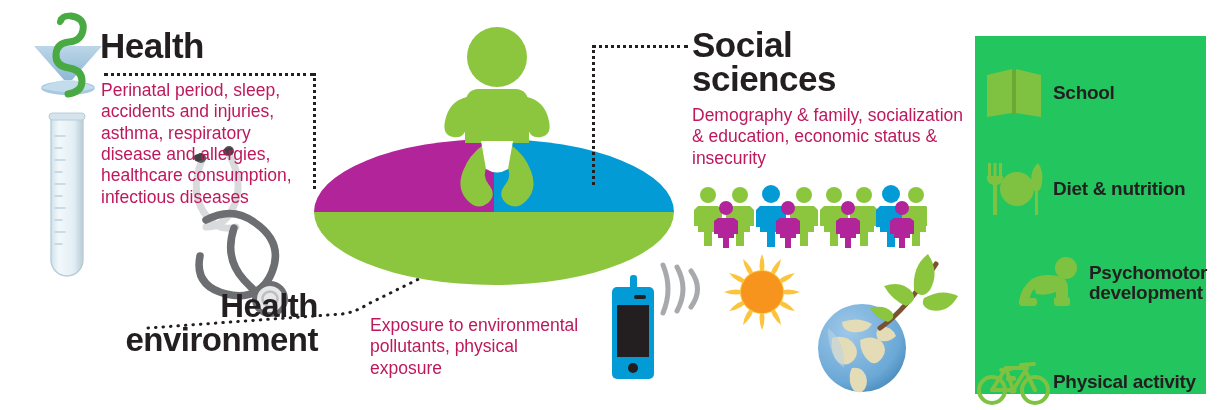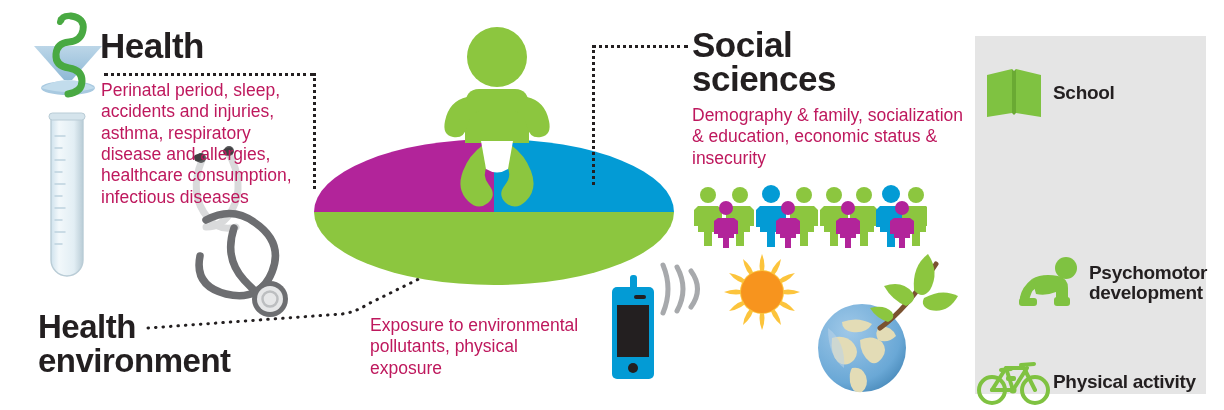--- a/index.html
+++ b/index.html
@@ -10,21 +10,21 @@
   }
   .stage{position:absolute;left:0;top:0;width:1224px;height:294px;}
   .abs{position:absolute;}
 
   
   .h-title{
     font-weight:bold;color:#231f20;letter-spacing:-0.5px;line-height:1.0;
   }
   #health-title{left:100px;top:28px;font-size:35px;}
   #social-title{left:692px;top:28px;font-size:35px;width:210px;line-height:0.98;}
-  #healthenv-title{left:38px;top:310px;font-size:33px;width:280px;line-height:1.02;}
+  #healthenv-title{left:38px;top:289px;font-size:33px;width:280px;line-height:1.02;text-align:right;}
 
   .body-text{
     color:#be185d;font-size:17.5px;line-height:1.22;
   }
   #health-body{left:101px;top:80px;width:210px;}
   #social-body{left:692px;top:105px;width:275px;}
   #env-body{left:370px;top:315px;width:210px;}
 
   
   .dots-h{height:0;border-top:3px dotted #231f20;}
@@ -36,21 +36,21 @@
   #conn-social-h{left:592px;top:45px;width:96px;}
 
   
   #conn-env{left:150px;top:240px;}
 
   
   #pie-wrap{left:313px;top:137px;width:362px;height:150px;}
 
   
   #legend-panel{
-    left:975px;top:36px;width:231px;height:358px;background:#e5e5e5;
+    left:975px;top:36px;width:231px;height:358px;background:#22c55e;
   }
   .legend-row{position:absolute;display:flex;align-items:center;}
   .legend-icon{width:78px;flex:0 0 78px;display:flex;align-items:center;justify-content:center;}
   .legend-label{
     font-weight:bold;color:#231f20;font-size:19px;line-height:1.05;letter-spacing:-0.3px;
   }
   #row-school{left:0px;top:22px;width:231px;height:70px;}
   #row-diet{left:0px;top:118px;width:231px;height:70px;}
   #row-psy{left:0px;top:212px;width:231px;height:70px;padding-left:36px;}
   #row-phys{left:0px;top:308px;width:231px;height:76px;}
@@ -374,20 +374,38 @@
       <div class="legend-icon">
         <svg width="58" height="52" viewBox="0 0 58 52">
           <path d="M2 8 L27 2 L27 46 L2 50 Z" fill="#7FC241"></path>
           <path d="M31 2 L56 8 L56 50 L31 46 Z" fill="#7FC241"></path>
           <path d="M27 2 L29 4 L31 2 L31 46 L29 48 L27 46 Z" fill="#6aaa33"></path>
         </svg>
       </div>
       <div class="legend-label">School</div>
     </div>
 
+    <div class="legend-row" id="row-diet">
+      <div class="legend-icon">
+        <svg width="62" height="56" viewBox="0 0 62 56">
+
+          <g fill="#7FC241">
+            <rect x="5" y="2" width="3" height="14"></rect>
+            <rect x="10.5" y="2" width="3" height="14"></rect>
+            <rect x="16" y="2" width="3" height="14"></rect>
+            <path d="M4 15 h16 q1 7 -6 9 v30 h-4 v-30 q-7 -2 -6 -9 Z"></path>
+          </g>
+
+          <circle cx="34" cy="28" r="17" fill="#7FC241"></circle>
+
+          <path d="M55 2 q6 8 4 20 q-1 7 -4 8 v24 h-3 v-24 q-4 -2 -4 -10 q0 -12 7 -18 Z" fill="#7FC241"></path>
+        </svg>
+      </div>
+      <div class="legend-label">Diet &amp; nutrition</div>
+    </div>
 
     <div class="legend-row" id="row-psy">
       <div class="legend-icon">
         <svg width="64" height="52" viewBox="0 0 64 52">
           <g fill="#7FC241">
             <circle cx="48" cy="11" r="11"></circle>
             <path d="M14 22 q10 -6 26 -3 q10 2 10 12 v14 h-12 v-10 q-10 4 -20 2 Z"></path>
             <path d="M14 22 q-10 8 -12 18 q-1 6 4 6 q5 0 6 -6 q2 -8 8 -10 Z"></path>
             <rect x="1" y="41" width="18" height="8" rx="3"></rect>
             <rect x="36" y="40" width="16" height="9" rx="3"></rect>

